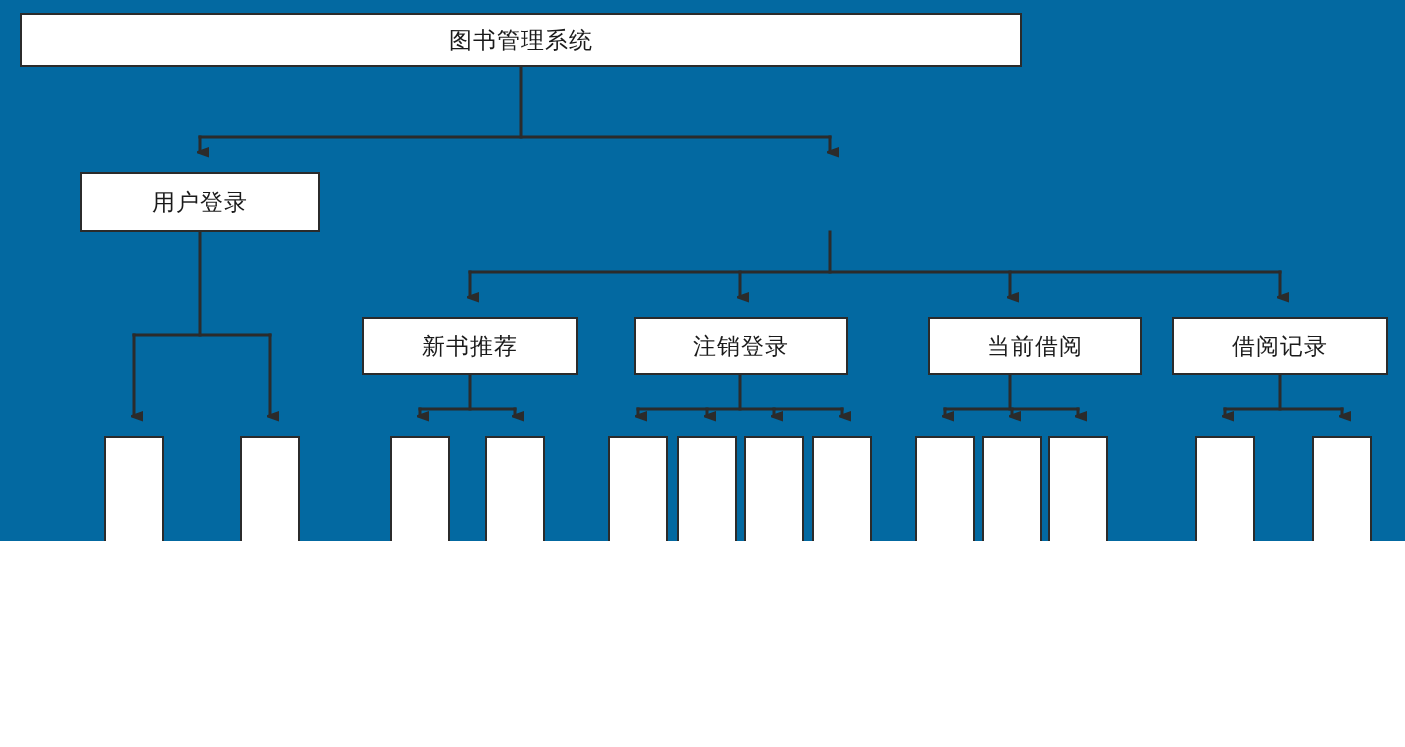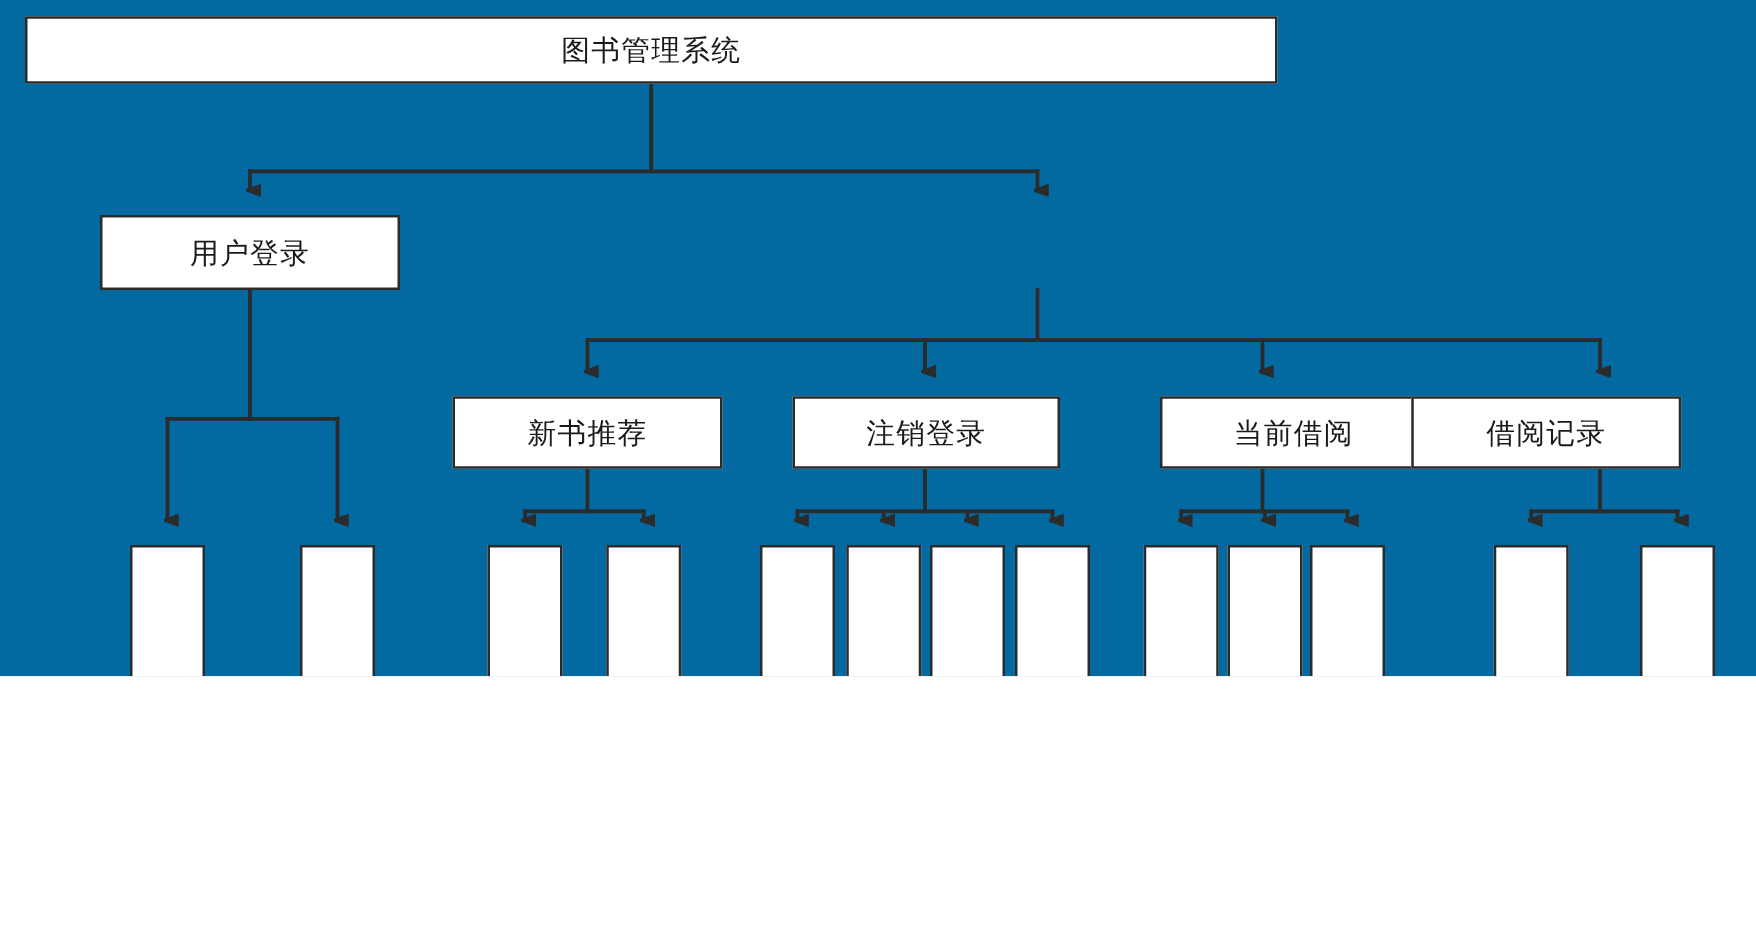--- a/index.html
+++ b/index.html
@@ -138,21 +138,21 @@
 
   <div class="node h" style="left:362px; top:317px; width:216px; height:58px;">
     <span class="node-label">新书推荐</span>
   </div>
   <div class="node h" style="left:634px; top:317px; width:214px; height:58px;">
     <span class="node-label">注销登录</span>
   </div>
   <div class="node h" style="left:903px; top:317px; width:214px; height:58px;margin-left:25px;">
     <span class="node-label">当前借阅</span>
   </div>
-  <div class="node h" style="left:1129px; top:317px; width:216px; height:58px;">
+  <div class="node h" style="left:1172px; top:317px; width:216px; height:58px;">
     <span class="node-label">借阅记录</span>
   </div>
 
   <div class="node v" style="left:104px; top:436px; width:60px; height:297px;">
     <span class="node-label">用户登录</span>
   </div>
   <div class="node v" style="left:240px; top:436px; width:60px; height:297px;">
     <span class="node-label">注销登录</span>
   </div>
 

